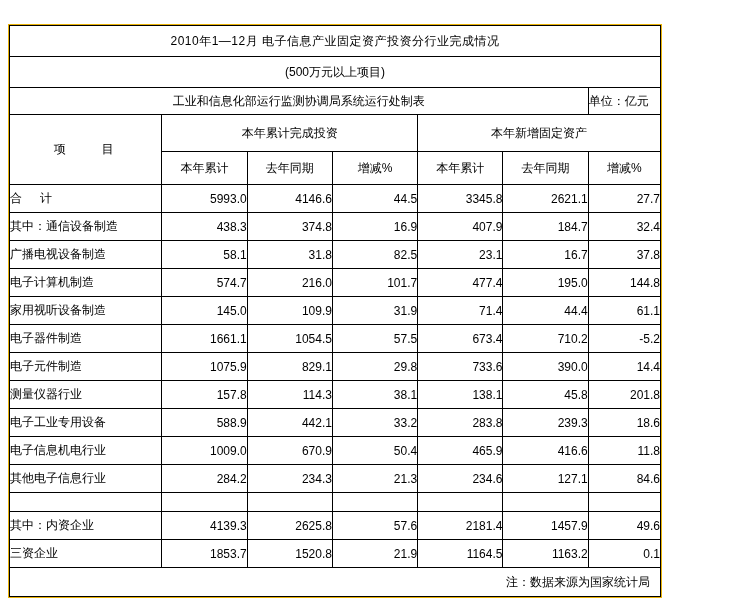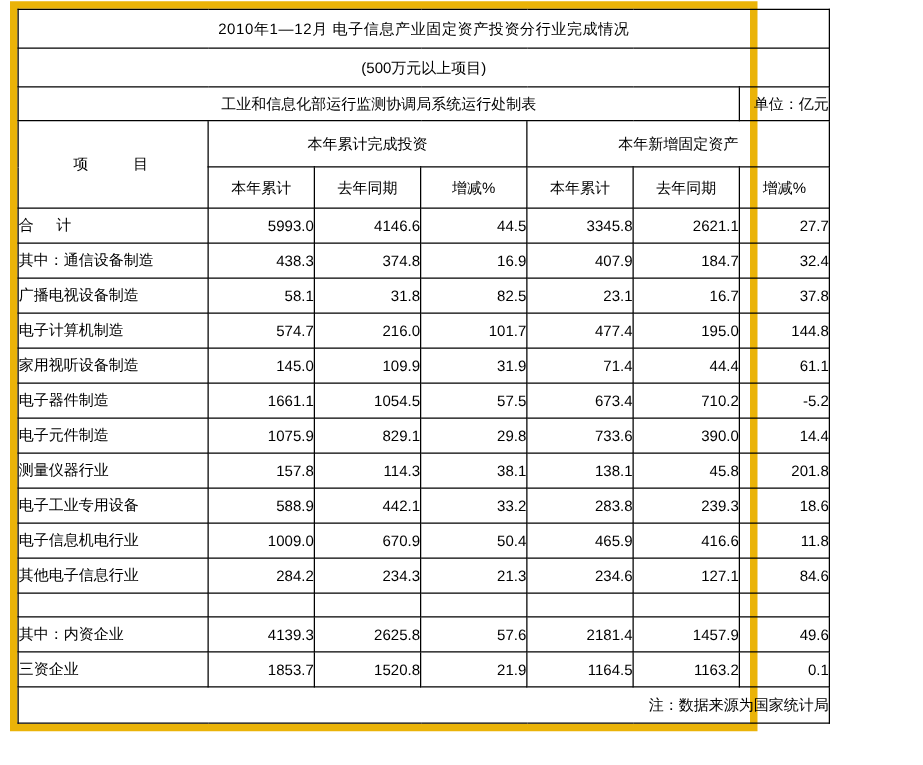--- a/index.html
+++ b/index.html
@@ -10,24 +10,24 @@
   body {
     width: 738px;
     height: 612px;
     font-family: "Liberation Sans", "DejaVu Sans", sans-serif;
     color: #000000;
     -webkit-font-smoothing: antialiased;
   }
   .sheet {
     position: absolute;
     left: 8px;
-    top: 1px;
-    width: 598px;
+    top: 24px;
+    width: 654px;
     box-sizing: border-box;
-    border: 6px solid #eab308;
+    border: 1px solid #eab308;
   }
   table.main {
     width: 100%;
     border-collapse: collapse;
     table-layout: fixed;
   }
   table.main td {
     border: 1px solid #000;
     padding: 0;
     font-size: 12px;
@@ -45,21 +45,21 @@
     font-size: 12px;
   }
   .maker-cell {
     height: 26px;
     text-align: center;
     padding-left: 6px;
     font-size: 12px;
   }
   .unit-cell {
     height: 26px;
-    text-align: right;
+    text-align: left;
     font-size: 12px;
   }
   .hdr-group {
     height: 36px;
     text-align: center;
     font-size: 13px;
   }
   .hdr-item {
     height: 36px;
     text-align: center;
@@ -255,17 +255,17 @@
       <tr>
         <td class="row-label indent-2 nowrap">三资企业</td>
         <td class="row-num">1853.7</td>
         <td class="row-num">1520.8</td>
         <td class="row-num">21.9</td>
         <td class="row-num">1164.5</td>
         <td class="row-num">1163.2</td>
         <td class="row-num">0.1</td>
       </tr>
       <tr>
-        <td class="note-cell" colspan="7" style="text-align:right; ">注：数据来源为国家统计局</td>
+        <td class="note-cell" colspan="7" style="text-align:right; padding-right:10px;">注：数据来源为国家统计局</td>
       </tr>
     </tbody>
   </table>
 </div>
 
 </body></html>

